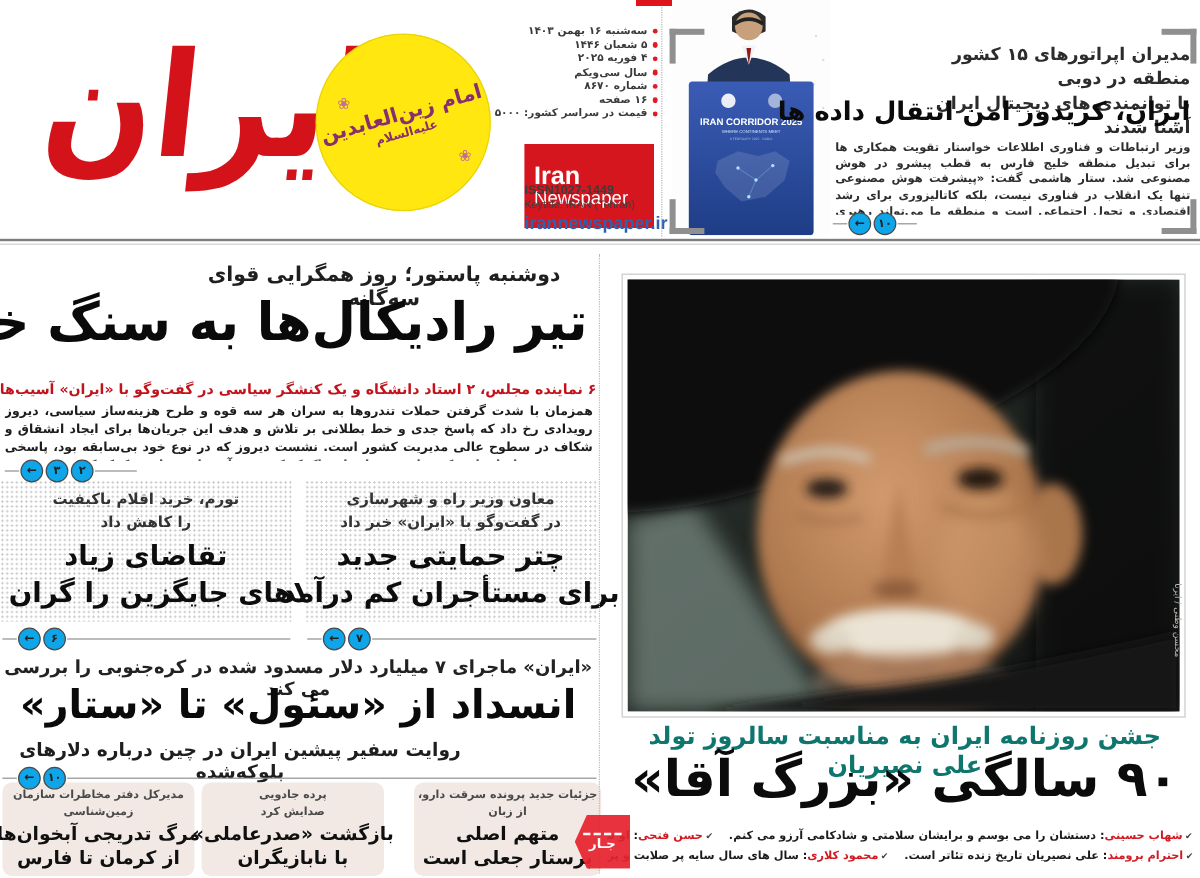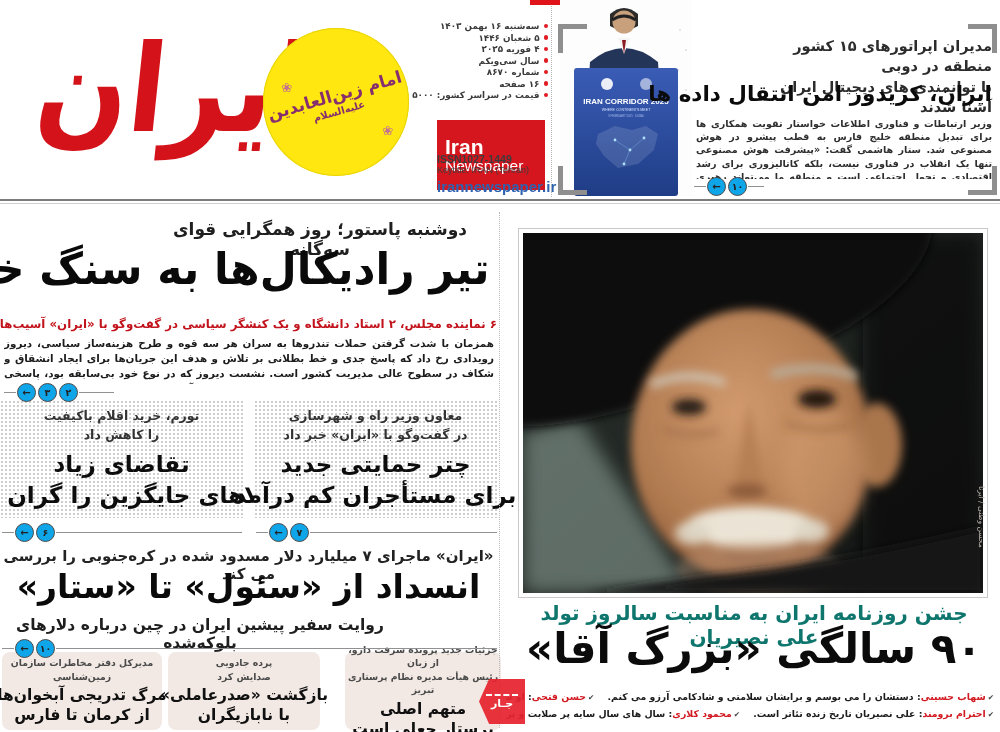--- a/index.html
+++ b/index.html
@@ -300,21 +300,20 @@
       <div>صدایش کرد</div>
     </div>
     <div class="h">
       <div>بازگشت «صدرعاملی»</div>
       <div>با نابازیگران</div>
     </div>
   </div>
   <div class="abs bbox bb3 rtl">
     <div class="k">
       <div>جزئیات جدید پرونده سرقت دارو، از زبان</div>
-      <div>رئیس هیأت مدیره نظام پرستاری تبریز</div>
     </div>
     <div class="h">
       <div>متهم اصلی</div>
       <div>پرستار جعلی است</div>
     </div>
   </div>
 
   <div class="abs watermark">
     <div class="dash"></div>
     <div class="wl">جـار</div>

